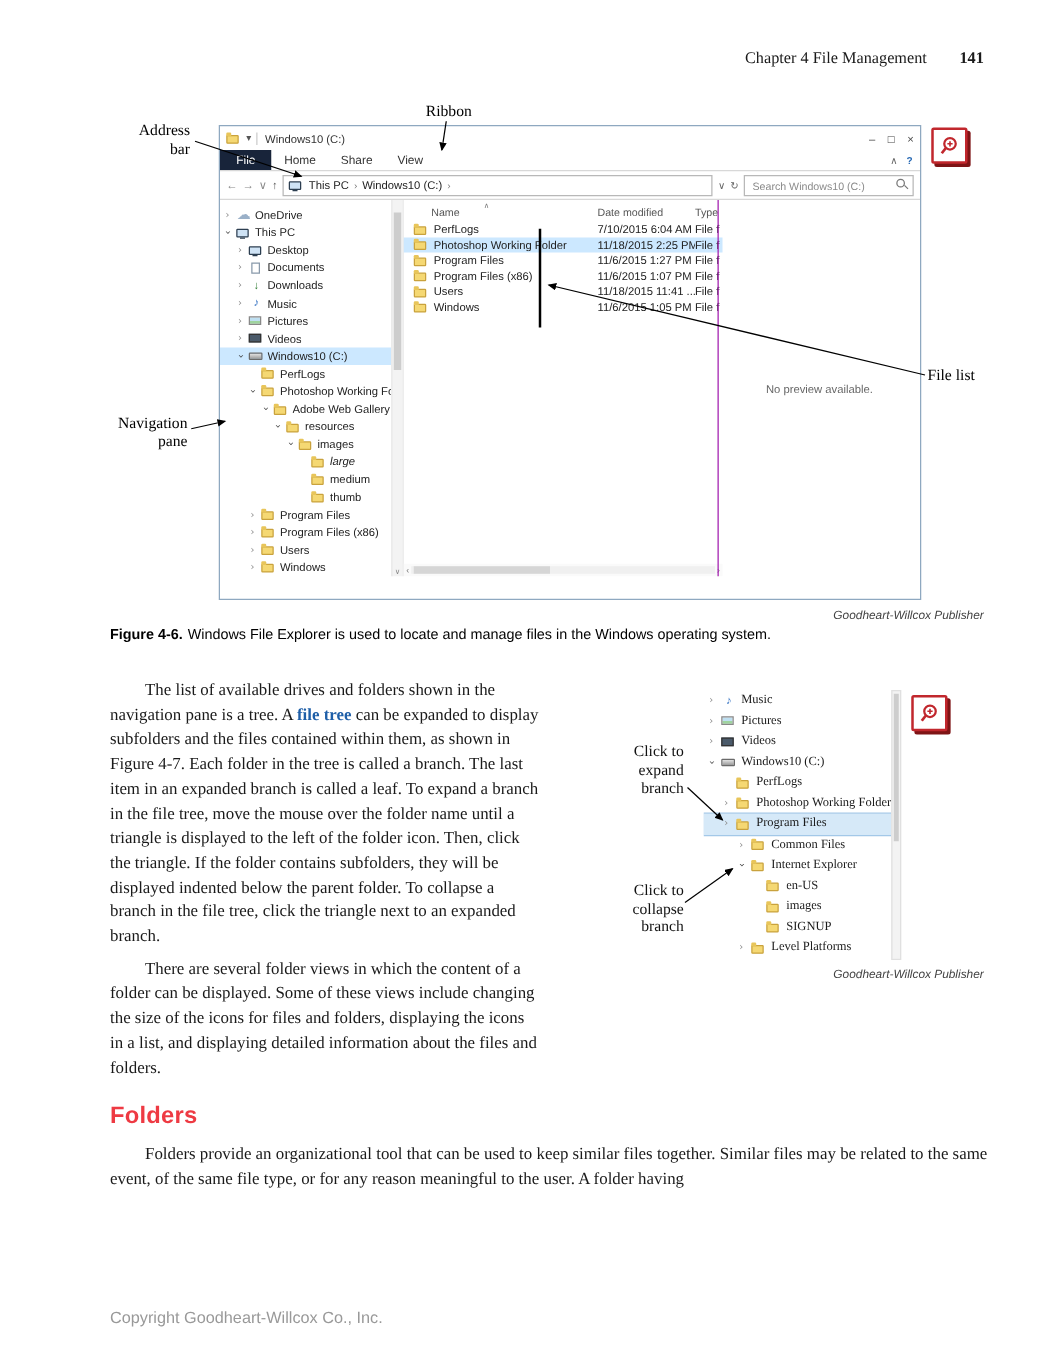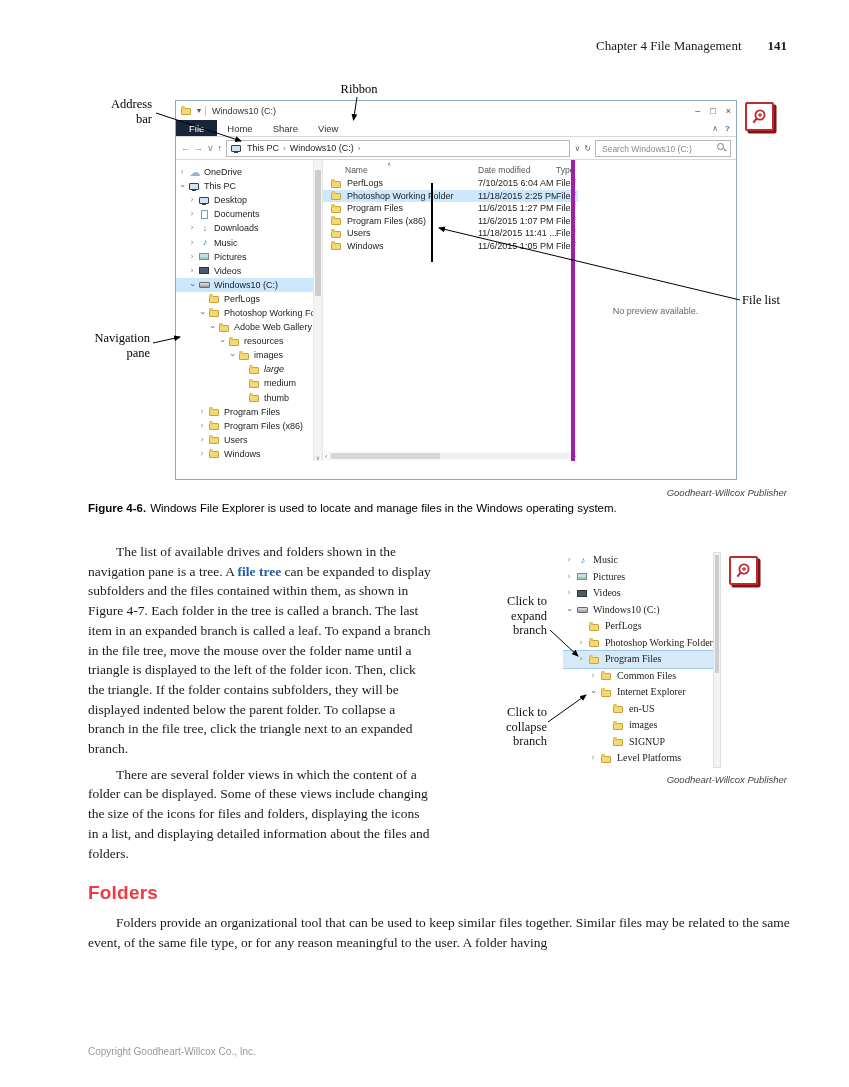--- a/index.html
+++ b/index.html
@@ -3,21 +3,21 @@
 <meta charset="utf-8">
 <style>
   html,body{margin:0;padding:0;background:#fff;}
   .page{position:relative;width:849px;height:1087px;background:#fff;overflow:hidden;
         font-family:"Liberation Serif",serif;color:#1a1a1a;}
 
   
   .pg-header{position:absolute;top:38px;right:62px;font-size:13px;white-space:nowrap;}
   .pg-header .num{font-weight:bold;margin-left:26px;}
   .pg-footer{position:absolute;left:88px;top:1046px;font-family:"Liberation Sans",sans-serif;
-             font-size:10px;color:#999;}
+             font-size:13px;color:#999;}
 
   
   .fig6{position:absolute;left:0;top:80px;width:849px;height:448px;}
   .overlay{position:absolute;left:0;top:0;pointer-events:none;z-index:40;}
   .callout{position:absolute;font-family:"Liberation Serif",serif;font-size:12.5px;line-height:1.16;
            color:#000000;white-space:pre-line;z-index:30;}
   .co-ribbon{left:330px;top:2px;width:58px;text-align:center;}
   .co-address{left:66px;top:17px;width:86px;text-align:right;}
   .co-nav{left:56px;top:251px;width:94px;text-align:right;}
   .co-filelist{left:742px;top:213px;width:60px;}
@@ -91,21 +91,21 @@
   .frow{display:flex;align-items:center;height:12.5px;font-size:9px;cursor:pointer;}
   .frow.sel{background:#cce8ff;}
   .fc-name{width:155px;display:flex;align-items:center;gap:4px;padding-left:8px;
            box-sizing:border-box;overflow:hidden;white-space:nowrap;}
   .fc-date{width:78px;white-space:nowrap;overflow:hidden;}
   .fc-type{flex:1;white-space:nowrap;overflow:hidden;}
   .hscroll{position:absolute;left:0;right:0;bottom:0;height:10px;display:flex;align-items:center;
            padding:0 2px;box-sizing:border-box;font-size:7px;color:#777;background:#fafafa;cursor:pointer;}
   .hs-track{flex:1;height:6px;margin:0 2px;background:#f0f0f0;position:relative;}
   .hs-track::before{content:"";position:absolute;left:2px;top:0;bottom:0;width:45%;background:#d6d6d6;}
-  .preview{position:absolute;right:0;top:0;bottom:0;width:161px;border-left:4px solid #a21caf;
+  .preview{position:absolute;right:0;top:0;bottom:0;width:161px;border-left:1px solid #a21caf;
            display:flex;align-items:center;justify-content:center;color:#666;font-size:9px;}
   .statusbar{position:absolute;left:0;right:0;bottom:0;height:18px;border-top:1px solid #d8d8d8;
              display:flex;align-items:center;gap:14px;padding:0 7px;box-sizing:border-box;font-size:8.5px;}
   .sb-spacer{flex:1;}
   .viewbtn{width:13px;height:11px;border:1px solid #b5b5b5;display:inline-block;cursor:pointer;
            box-sizing:border-box;background:#fff;}
   .v-list{background:repeating-linear-gradient(180deg,#fff 0 2px,#9aacbe 2px 3px);}
   .v-icons.active{background:#cfe4f7;border-color:#7fb2dd;}
 
   

